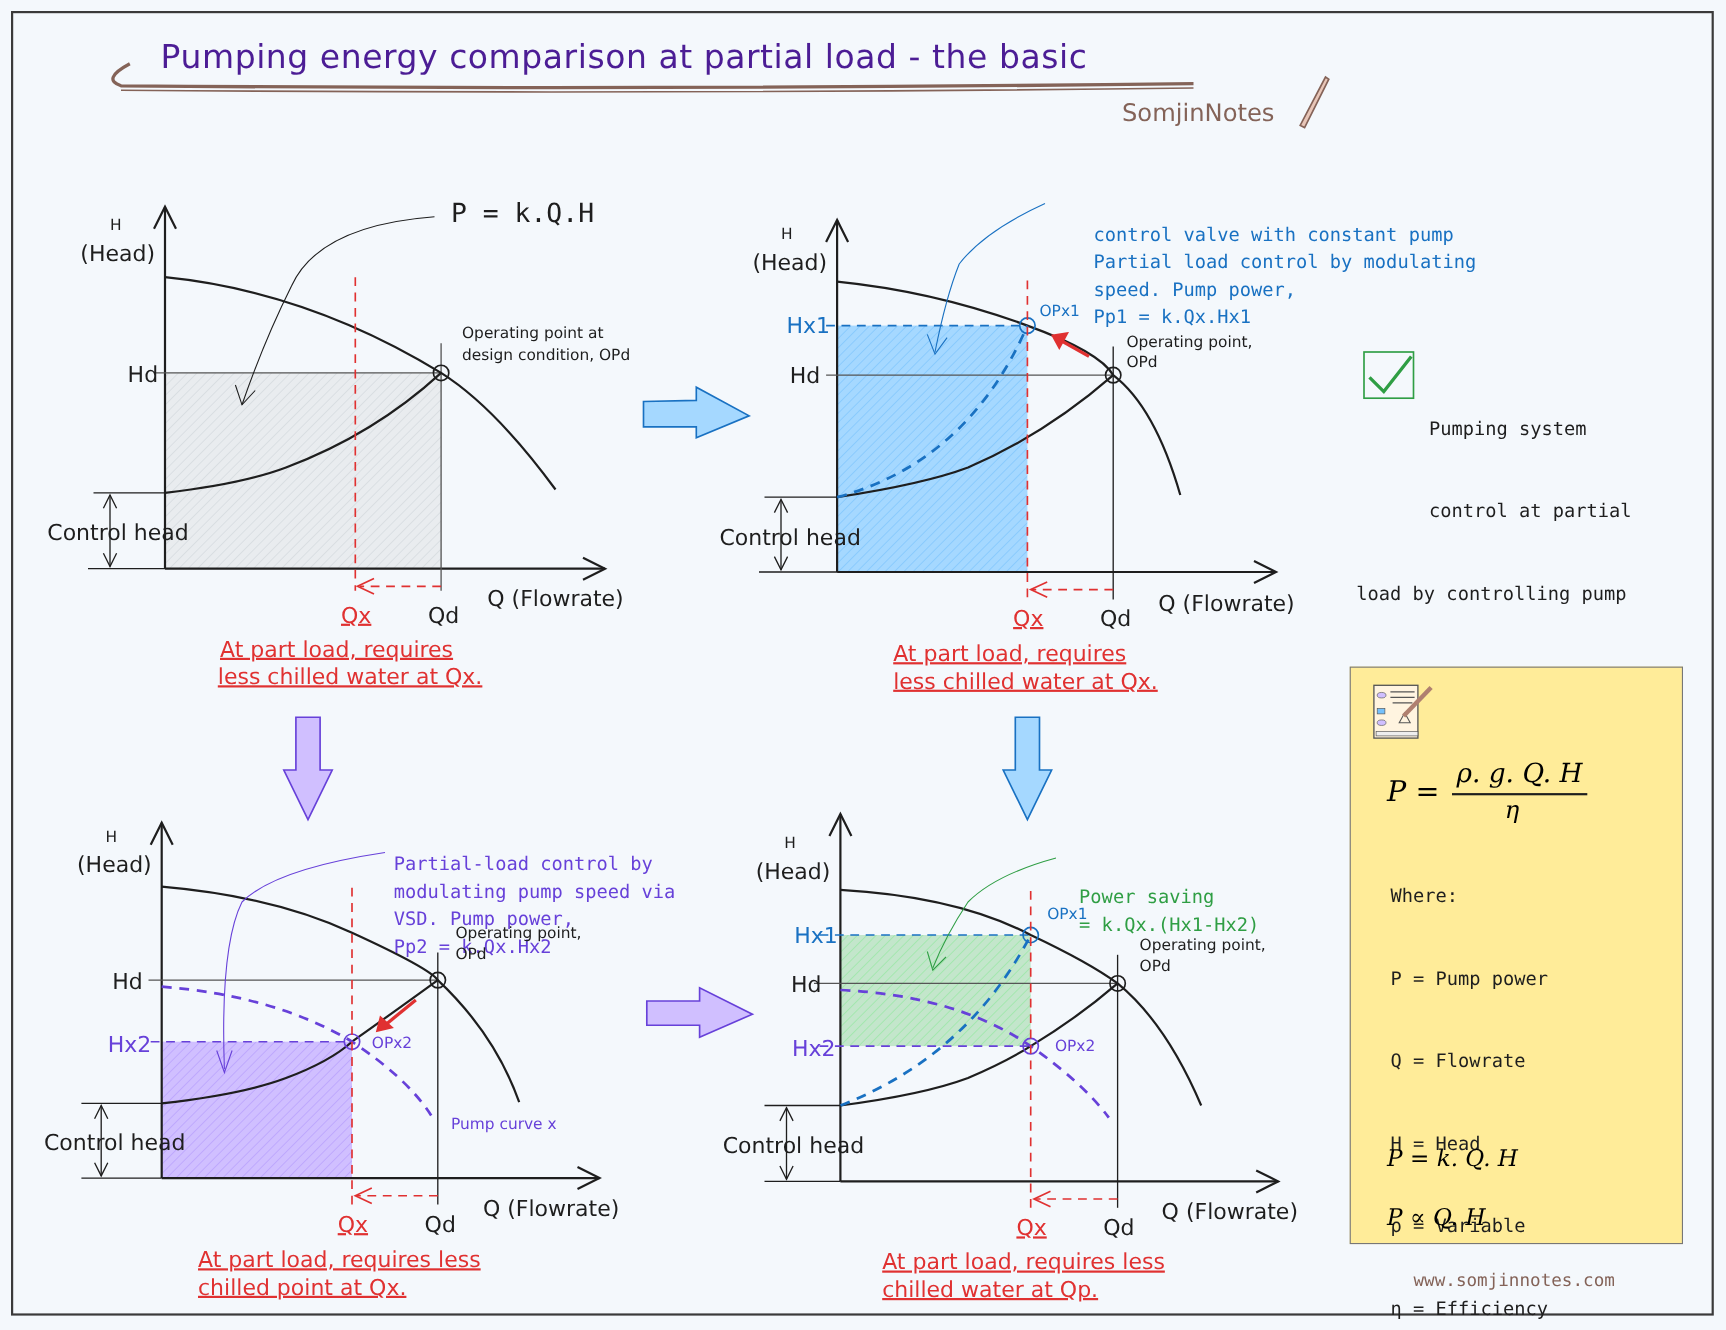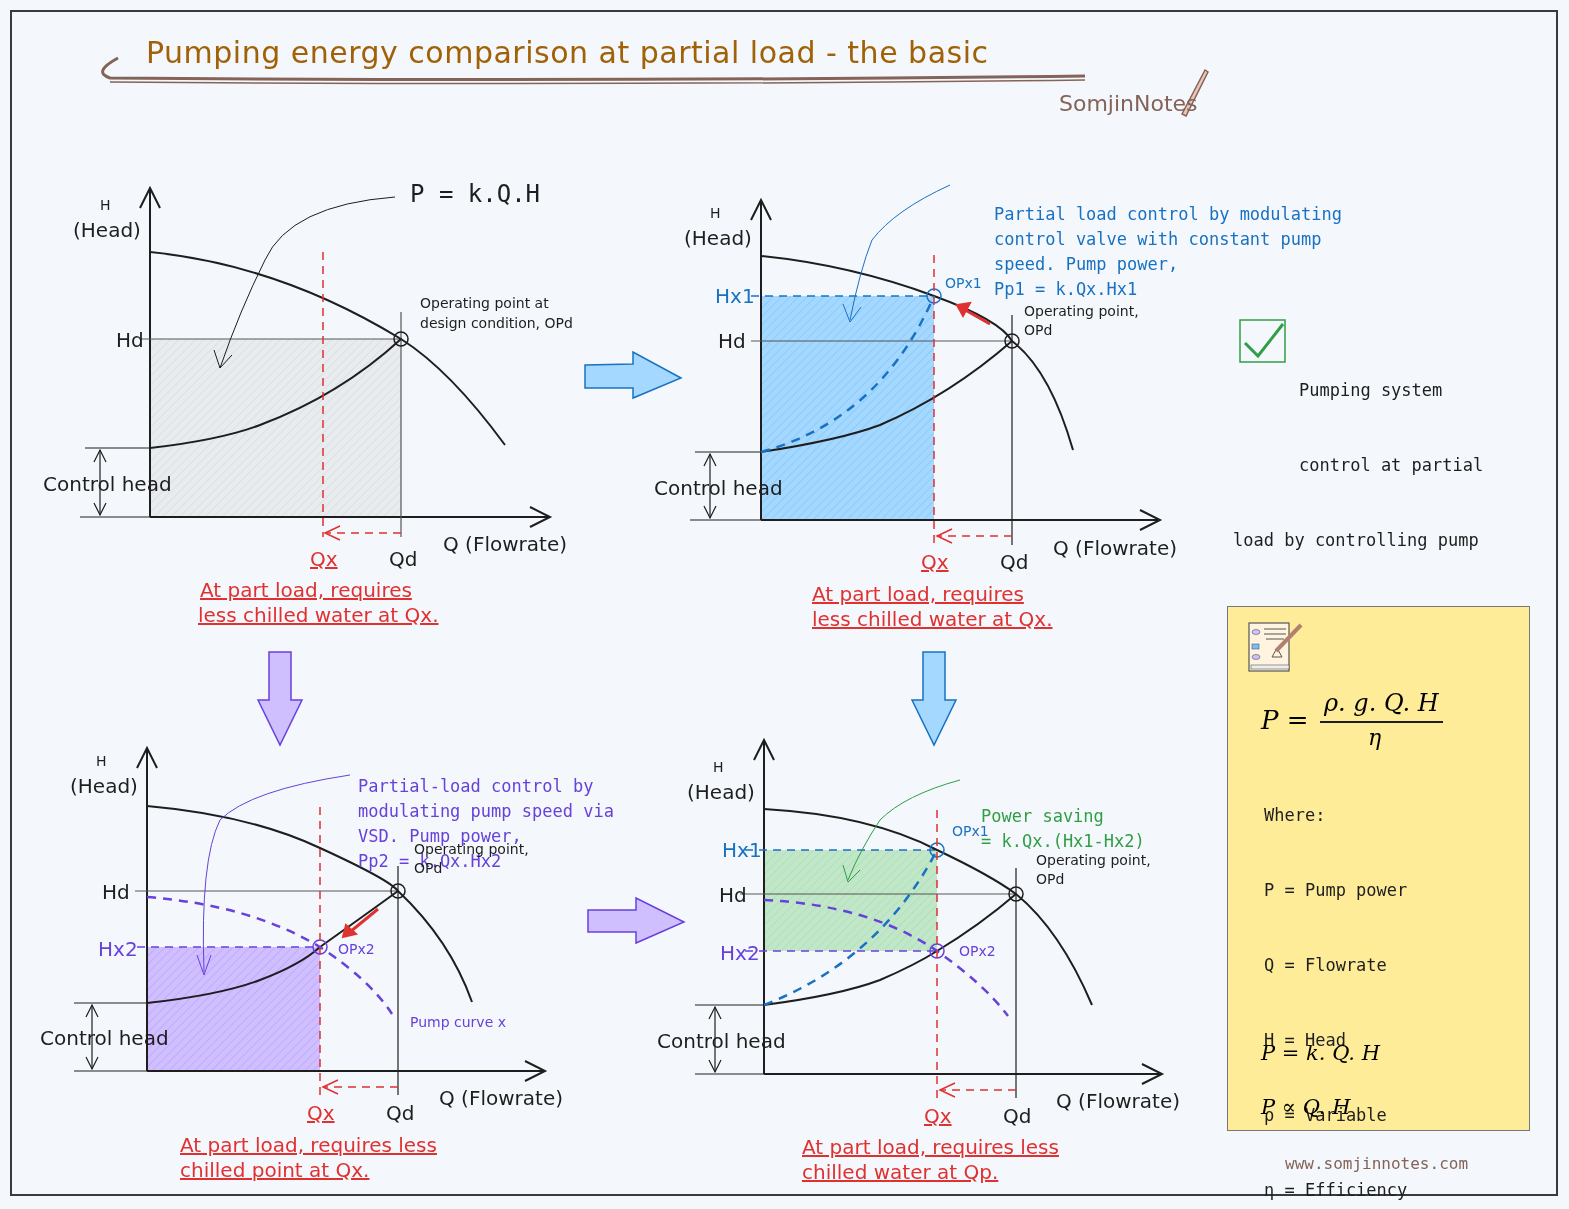--- a/index.html
+++ b/index.html
@@ -2,22 +2,22 @@
 <html><head>
 <meta charset="utf-8">
 <style>
   html,body{margin:0;padding:0;}
   body{width:1569px;height:1209px;background:#f4f8fc;position:relative;overflow:hidden;font-family:"DejaVu Sans",sans-serif;}
   .frame{position:absolute;left:10px;top:10px;width:1548px;height:1186px;border:2px solid #3a3a3a;box-sizing:border-box;}
   svg.main{position:absolute;left:0;top:0;}
   .t{position:absolute;white-space:pre;line-height:1;}
   .hand{font-family:"DejaVu Sans",sans-serif;}
   .mono{font-family:"DejaVu Sans Mono",monospace;}
-  .title{left:146px;top:38px;font-size:30px;color:#a16207;letter-spacing:0.5px;}
-  .brand{left:1020px;top:93px;font-size:22px;color:#846358;margin-left:39px;}
+  .title{left:146px;top:38px;font-size:30px;color:#4c1d95;letter-spacing:0.5px;}
+  .brand{left:1020px;top:93px;font-size:22px;color:#846358;}
   .lbl{font-size:20px;color:#1e1e1e;}
   .small{font-size:14px;color:#1e1e1e;}
   .red{color:#e03131;text-decoration:underline;}
   .blue{color:#1971c2;}
   .purple{color:#6741d9;}
   .green{color:#2f9e44;}
   .note{font-size:17px;color:#1e1e1e;}
   .note p{margin:0;}
   .yellow{position:absolute;left:1227px;top:606px;width:303px;height:525px;background:#ffec99;border:1px solid #777;box-sizing:border-box;}
   .mathbig{font-family:"DejaVu Serif",serif;font-style:italic;}
@@ -181,21 +181,21 @@
 <div class="t hand lbl red" style="left:310px;top:549px">Qx</div>
 <div class="t hand lbl" style="left:389px;top:549px">Qd</div>
 <div class="t hand lbl" style="left:443px;top:534px">Q (Flowrate)</div>
 <div class="t mono" style="left:410px;top:182px;font-size:24px;color:#1e1e1e">P = k.Q.H</div>
 <div class="t hand small" style="left:420px;top:296px">Operating point at</div>
 <div class="t hand small" style="left:420px;top:316px">design condition, OPd</div>
 <div class="t hand lbl red" style="left:200px;top:580px">At part load, requires</div>
 <div class="t hand lbl red" style="left:198px;top:605px">less chilled water at Qx.</div>
 
 <div class="t mono blue" style="left:994px;top:152px;font-size:17px;line-height:25px">
-  <div>Partial load control by modulating</div><div>control valve with constant pump</div><div>speed. Pump power,</div><div>Pp1 = k.Qx.Hx1</div>
+  <div>control valve with constant pump</div><div>Partial load control by modulating</div><div>speed. Pump power,</div><div>Pp1 = k.Qx.Hx1</div>
 </div>
 <div class="t hand lbl" style="left:710px;top:206px;font-size:14px">H</div>
 <div class="t hand lbl" style="left:684px;top:228px">(Head)</div>
 <div class="t hand lbl blue" style="left:715px;top:286px">Hx1</div>
 <div class="t hand small blue" style="left:945px;top:276px">OPx1</div>
 <div class="t hand lbl" style="left:718px;top:331px">Hd</div>
 <div class="t hand small" style="left:1024px;top:304px">Operating point,</div>
 <div class="t hand small" style="left:1024px;top:323px">OPd</div>
 <div class="t hand lbl" style="left:654px;top:478px">Control head</div>
 <div class="t hand lbl red" style="left:921px;top:552px">Qx</div>

